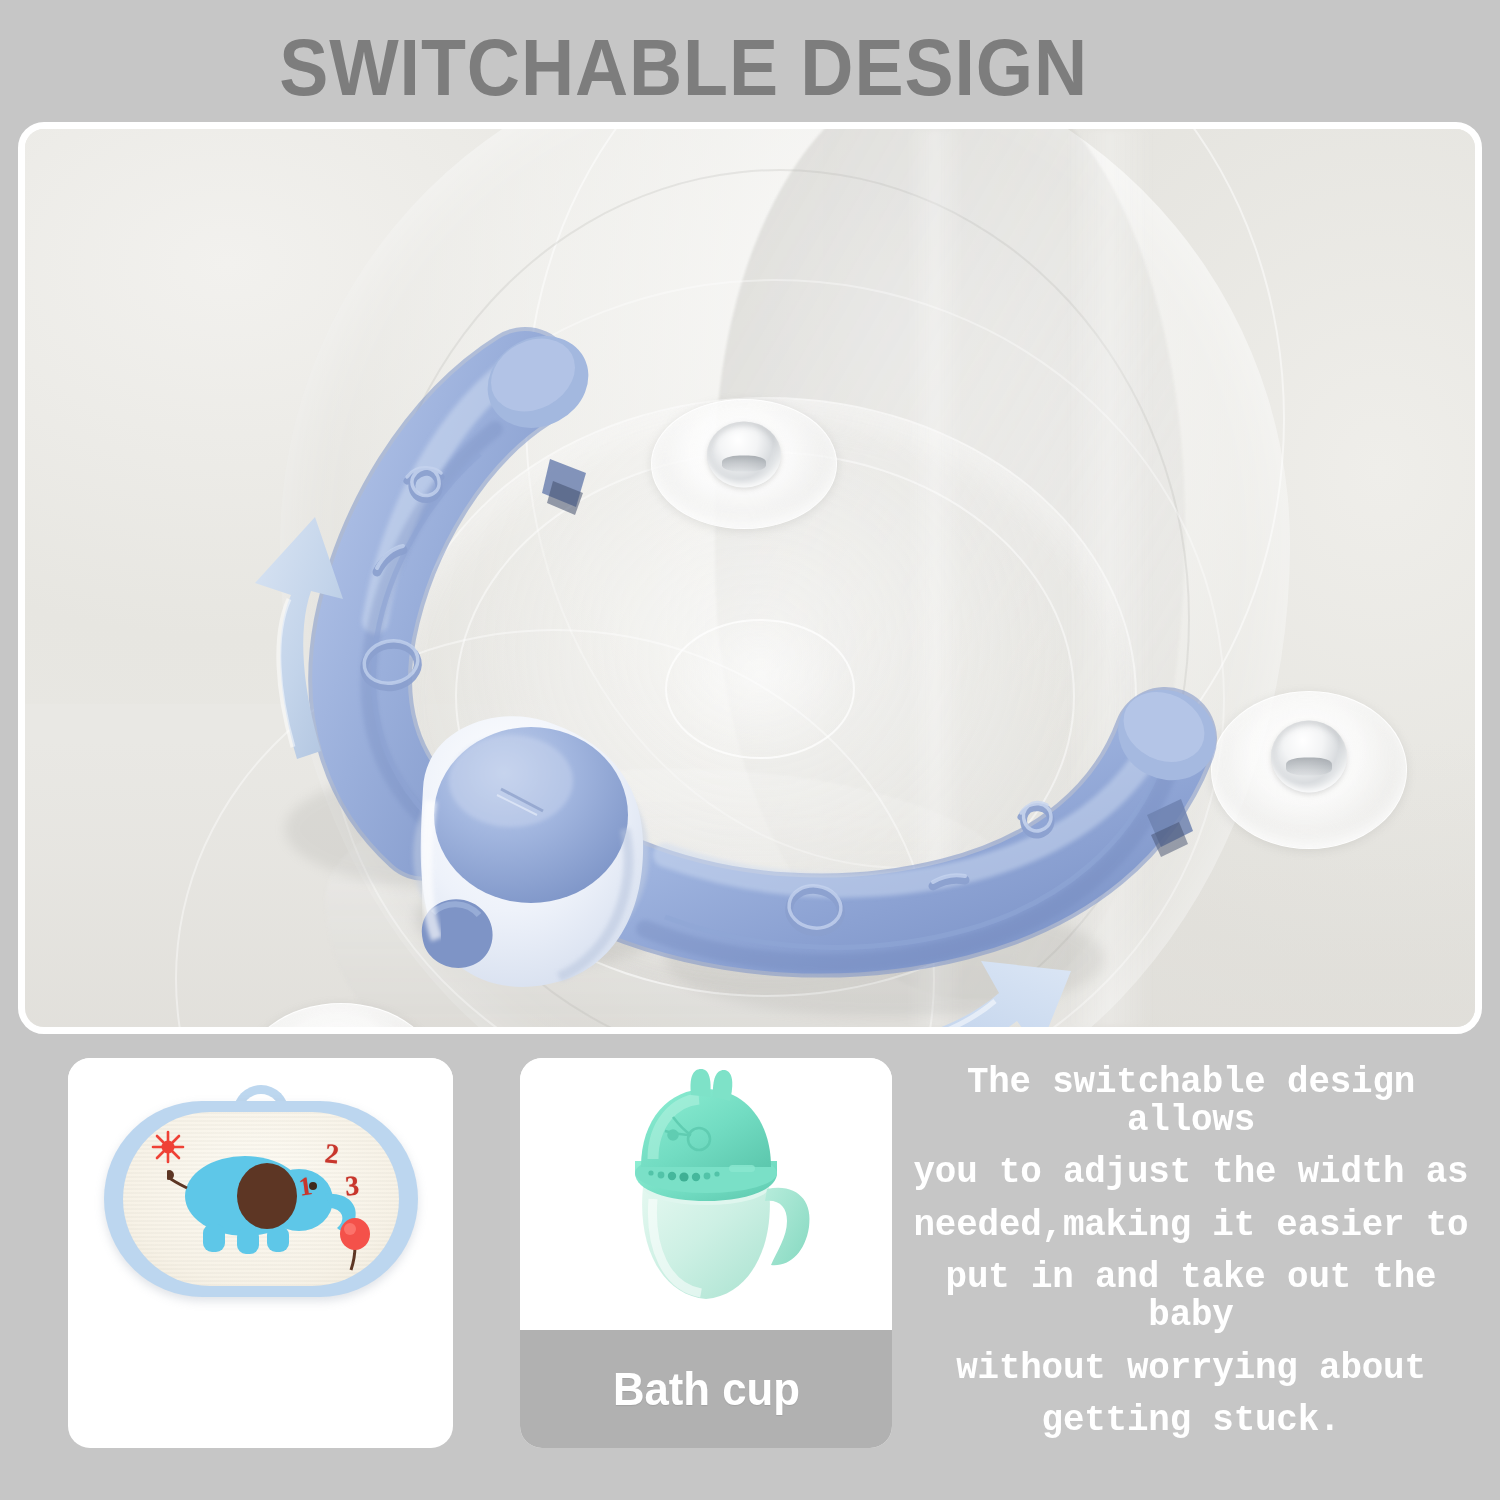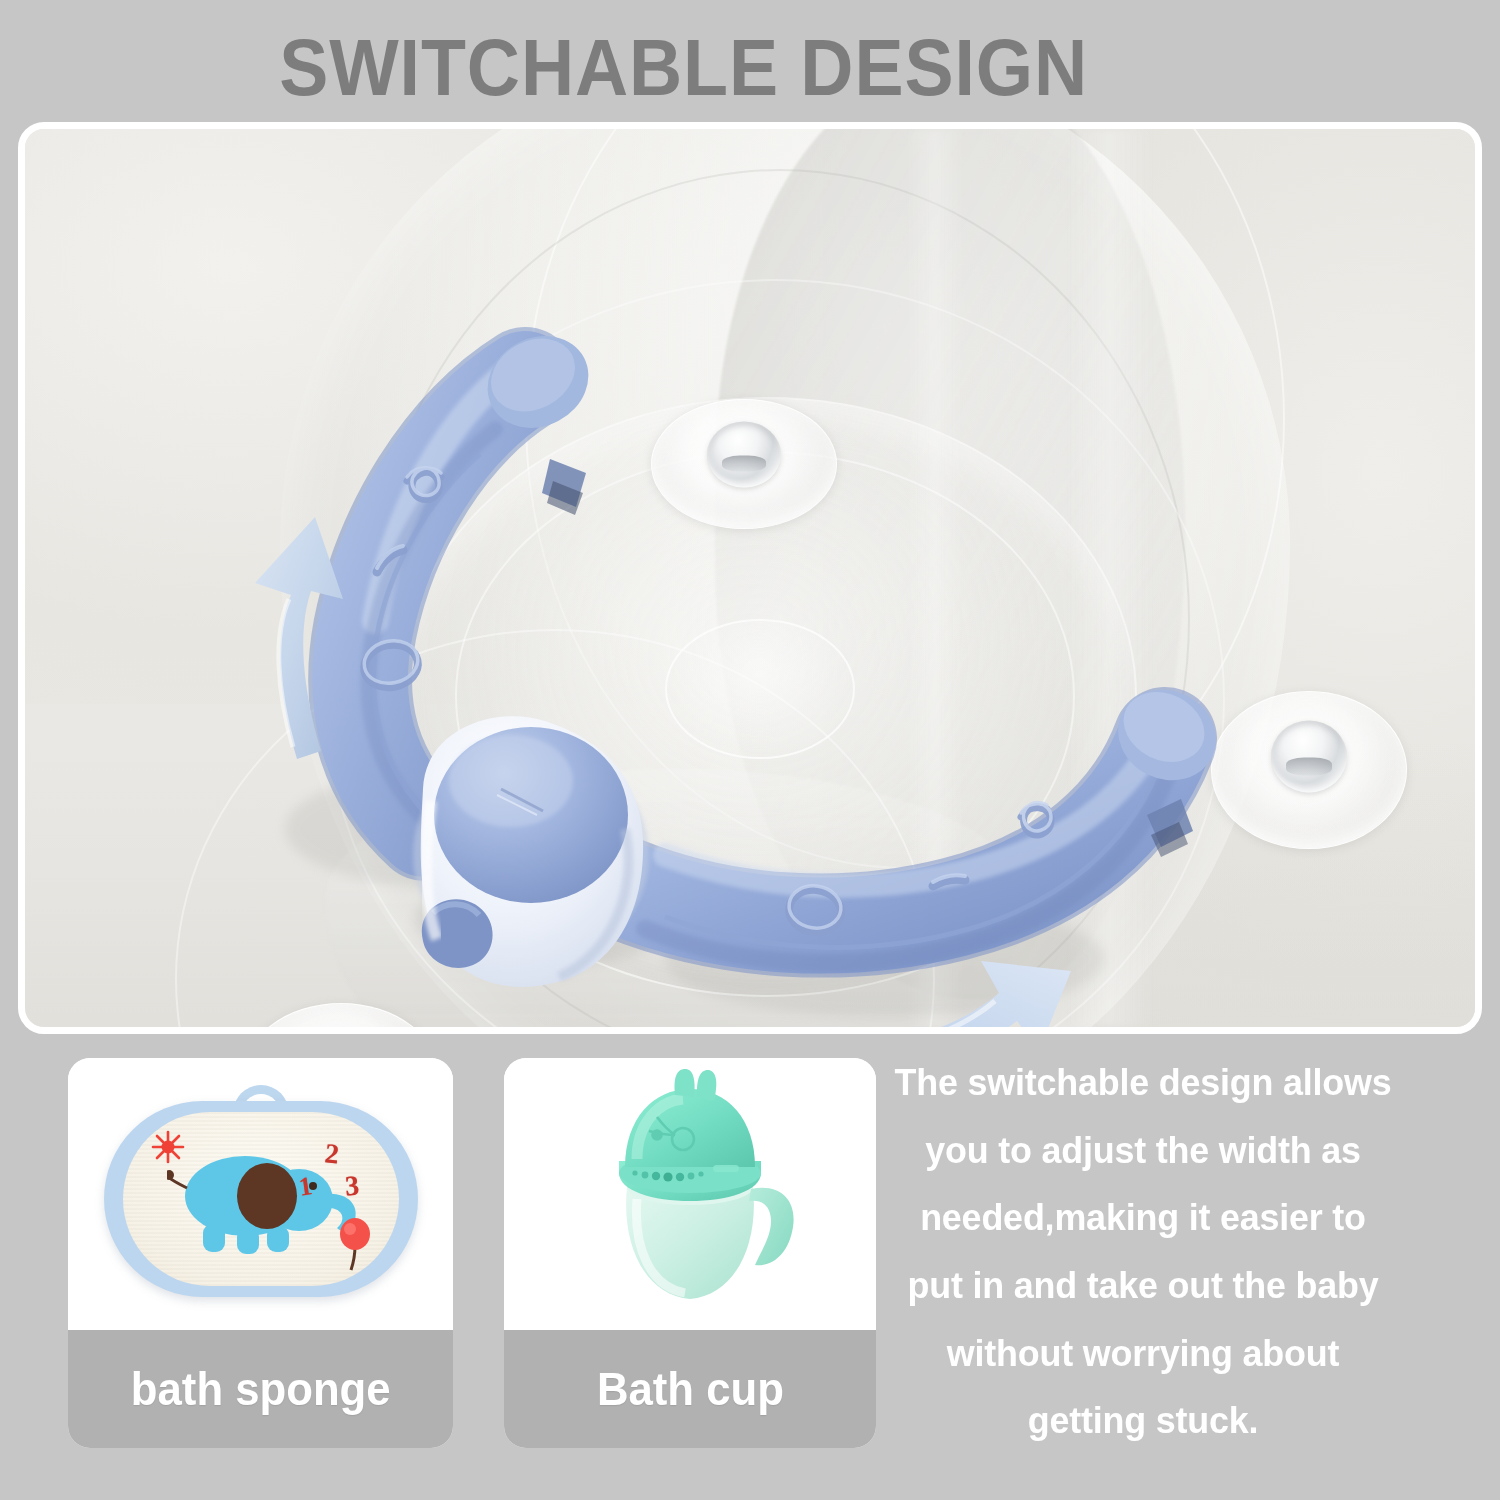--- a/index.html
+++ b/index.html
@@ -157,21 +157,21 @@
   
 
   
   .card{
     position:absolute;
     border-radius:22px;
     overflow:hidden;
     background:#ffffff;
   }
   #card-sponge{ left:68px;  top:1058px; width:385px; height:390px; }
-  #card-cup   { left:504px; top:1058px; width:372px; height:390px; }
+  #card-cup   { left:520px; top:1058px; width:372px; height:390px; }
 
   .card-media{
     position:absolute; left:0; top:0; width:100%; height:272px;
     background:#ffffff;
     display:flex; align-items:center; justify-content:center;
   }
   .card-label{
     position:absolute; left:0; bottom:0; width:100%; height:118px;
     background:#b1b1b1;
     display:flex; align-items:center; justify-content:center;
@@ -224,23 +224,24 @@
 
   .flower{ position:absolute; }
   .flower.f1{ left:28px; top:18px; width:34px; height:34px; }
   .flower.f2{ left:214px; top:104px; width:36px; height:56px; }
 
   
   .cupart{ position:relative; width:230px; height:250px; }
 
   
   .desc{
-    position:absolute; left:848px; top:1058px; width:590px; height:392px;
+    position:absolute; left:896px; top:1058px; width:590px; height:392px;
     display:flex; flex-direction:column; justify-content:space-between;
     padding:6px 4px 10px 4px;
+    font-family:Liberation Mono, monospace;
   }
   .desc p{
     color:#ffffff;
     font-weight:bold;
     font-size:37px;
     line-height:1.02;
     text-align:center;
     letter-spacing:-0.2px;
     transform:scaleX(0.97);
   }
@@ -483,23 +484,20 @@
           </svg>
           <svg class="flower f2" viewBox="0 0 36 56">
             <path d="M 18,30 C 18,40 16,48 14,54" stroke="#5d3624" stroke-width="3" fill="none"></path>
             <ellipse cx="18" cy="18" rx="15" ry="16" fill="#f4514a"></ellipse>
             <ellipse cx="13" cy="13" rx="6" ry="6" fill="#ff8077" opacity="0.7"></ellipse>
           </svg>
         </div>
       </div>
     </div>
   </div>
-  <div class="card-label">
-    <span>bath sponge</span>
-  </div>
 </div>
 
 <div class="card" id="card-cup">
   <div class="card-media">
     <div class="cupart">
       <svg viewBox="0 0 230 250" width="230" height="250">
         <defs>
           <linearGradient id="lidG" x1="0" y1="0" x2="1" y2="1">
             <stop offset="0%" stop-color="#8eeed3"></stop>
             <stop offset="55%" stop-color="#72dcc2"></stop>

